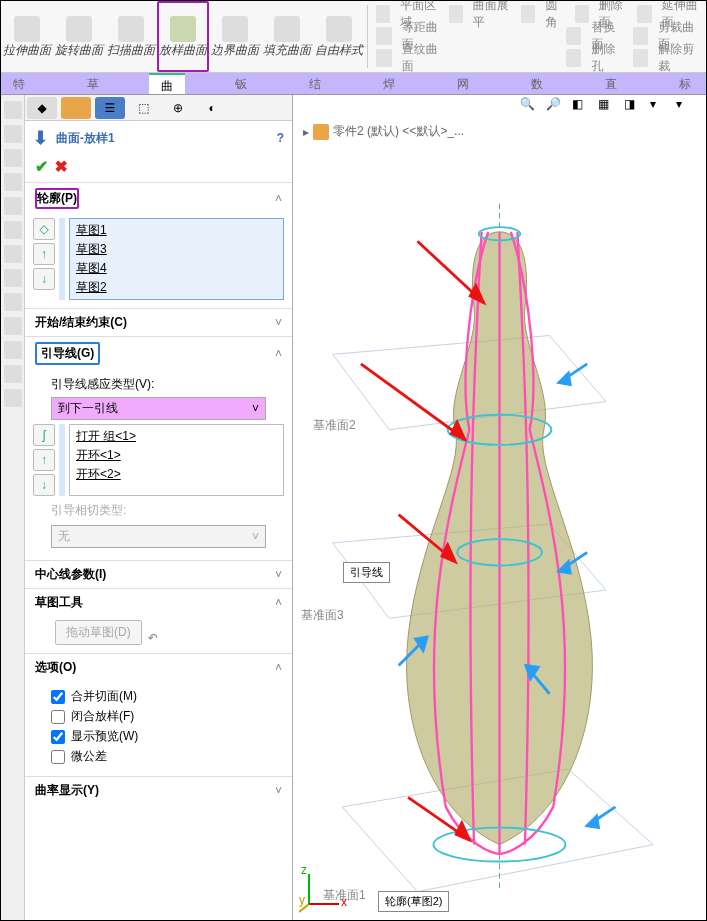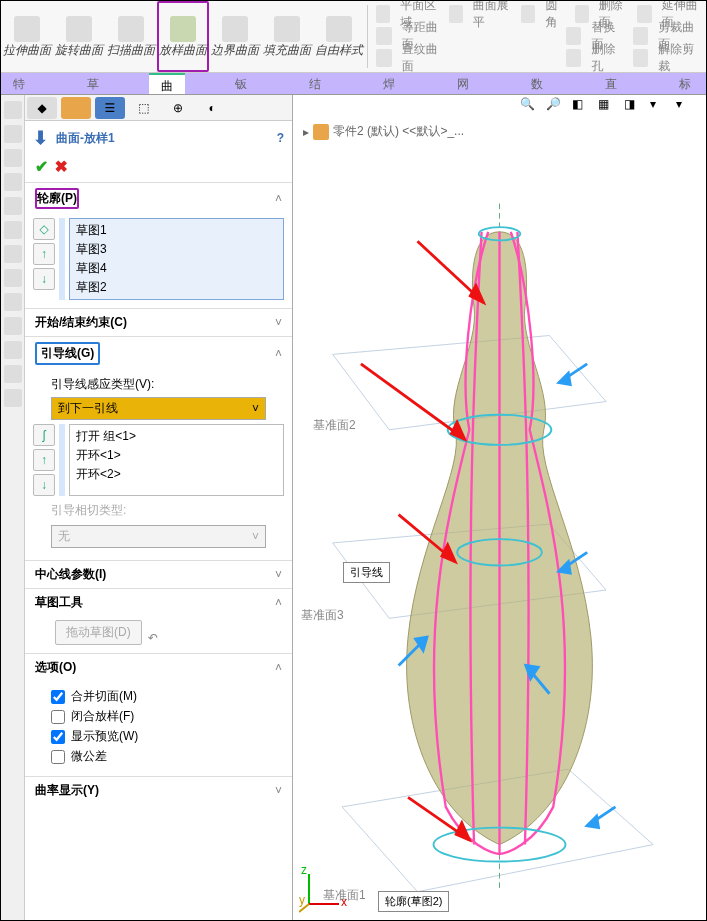--- a/index.html
+++ b/index.html
@@ -32,25 +32,25 @@
   .panel-actions .no { color:#d22; font-size:16px; font-weight:bold;}
   .section { border-top:1px solid #ddd; }
   .section-hd { display:flex; align-items:center; justify-content:space-between; padding:5px 10px; cursor:pointer;}
   .section-hd .ttl { font-weight:bold;}
   .section-hd .chev { color:#888;}
   .section-body { padding:4px 8px 8px 8px;}
   .listbox { display:flex; gap:4px;}
   .listbox .btns { display:flex; flex-direction:column; gap:3px;}
   .listbox .btns button { width:22px; height:22px; border:1px solid #bbb; background:#f5f5f5; border-radius:2px; color:#2a7;}
   .listbox .items { flex:1; border:1px solid #7fa7d9; background:#e7f0fb; padding:2px;}
-  .listbox .items div { padding:1px 4px;}
+  .listbox .items div { padding:1px 4px;text-decoration:underline;}
   .listbox .bar { width:6px; background:#d6e6fb;}
   .pinkbar { background:#f5b5d8;}
   .field-row { display:flex; align-items:center; gap:6px; margin:4px 18px;}
-  .select { border:1px solid #aaa; padding:2px 6px; flex:1; background:#eab308; display:flex; justify-content:space-between; align-items:center;}
+  .select { border:1px solid #aaa; padding:2px 6px; flex:1; background:#f0abfc; display:flex; justify-content:space-between; align-items:center;}
   .disabled { color:#aaa; background:#f3f3f3;}
   .chk { display:flex; align-items:center; gap:6px; margin:3px 18px;}
   .chk input { width:14px; height:14px;}
   .btn { border:1px solid #bbb; background:#f5f5f5; padding:3px 10px; border-radius:2px;}
   .viewport { flex:1; position:relative; background:#fff;}
   .vp-toolbar { position:absolute; top:2px; right:10px; display:flex; gap:6px;}
   .vp-toolbar .v { width:20px; height:20px; }
   .breadcrumb { position:absolute; top:28px; left:10px; display:flex; align-items:center; gap:4px; color:#666;}
   .breadcrumb .cube { width:16px; height:16px; background:#e8a54a; border-radius:2px;}
   .model-area { position:absolute; inset:52px 0 0 0;}

